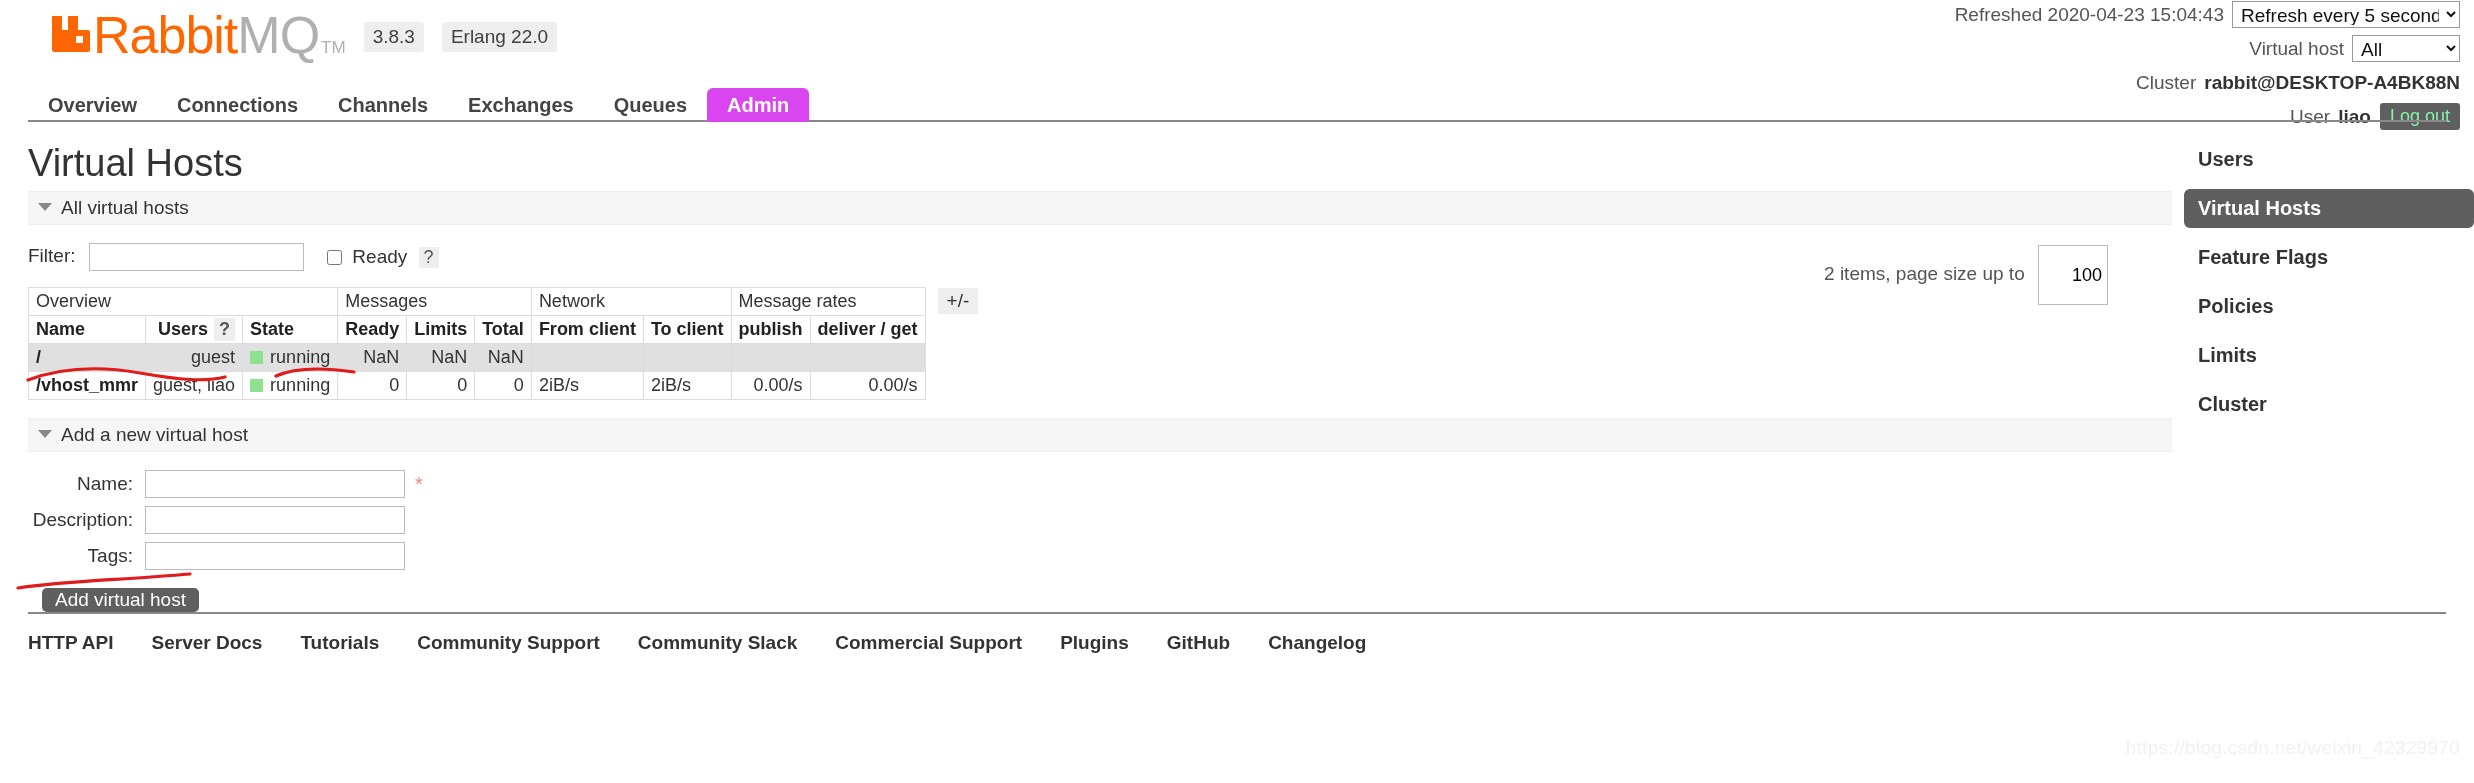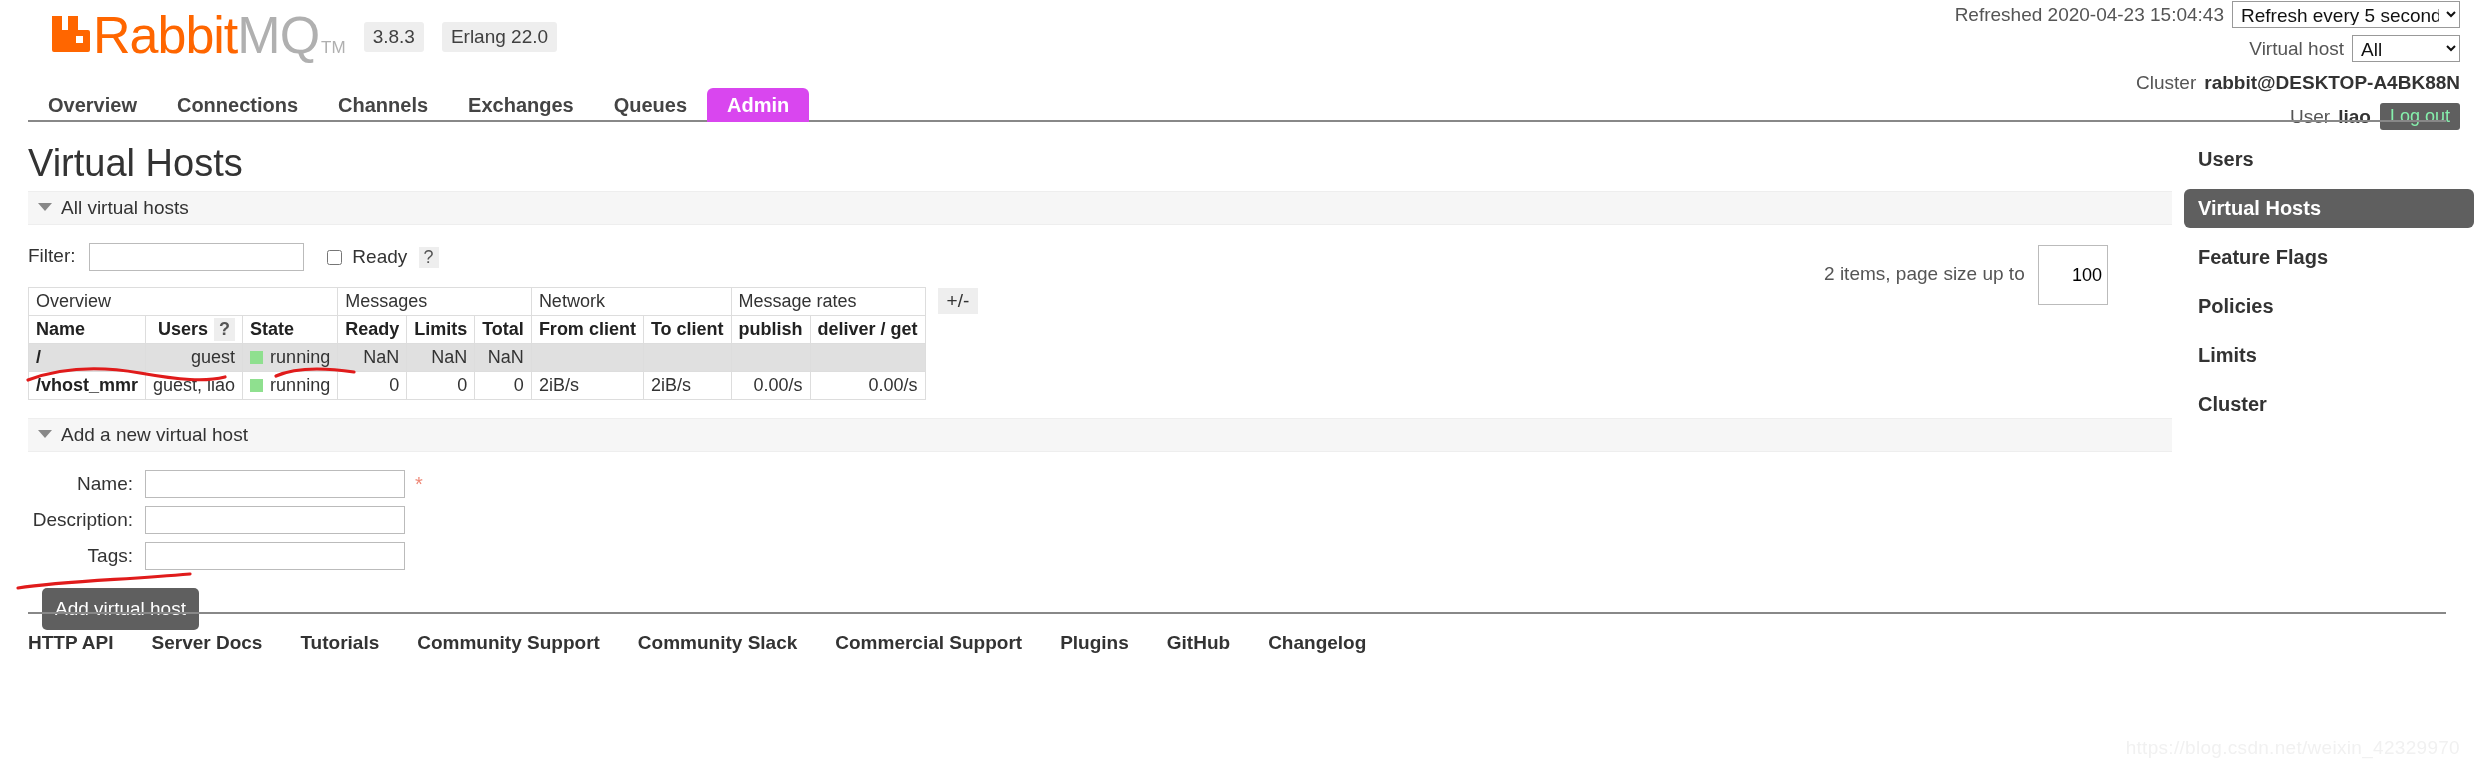--- a/index.html
+++ b/index.html
@@ -315,21 +315,21 @@
     color: #ee8877;
     font-size: 20px;
     margin-left: 10px;
   }
   .primary-btn {
     background: #5f5f5f;
     color: #ffffff;
     border: none;
     font-family: "Liberation Sans", sans-serif;
     font-size: 19px;
-    padding: 10px 13px;
+    padding: 1px 13px;
     border-radius: 5px;
     margin-top: 10px;
     margin-left: 14px;
     cursor: pointer;
   }
 
   
   .rightnav {
     position: absolute;
     right: 0px;

